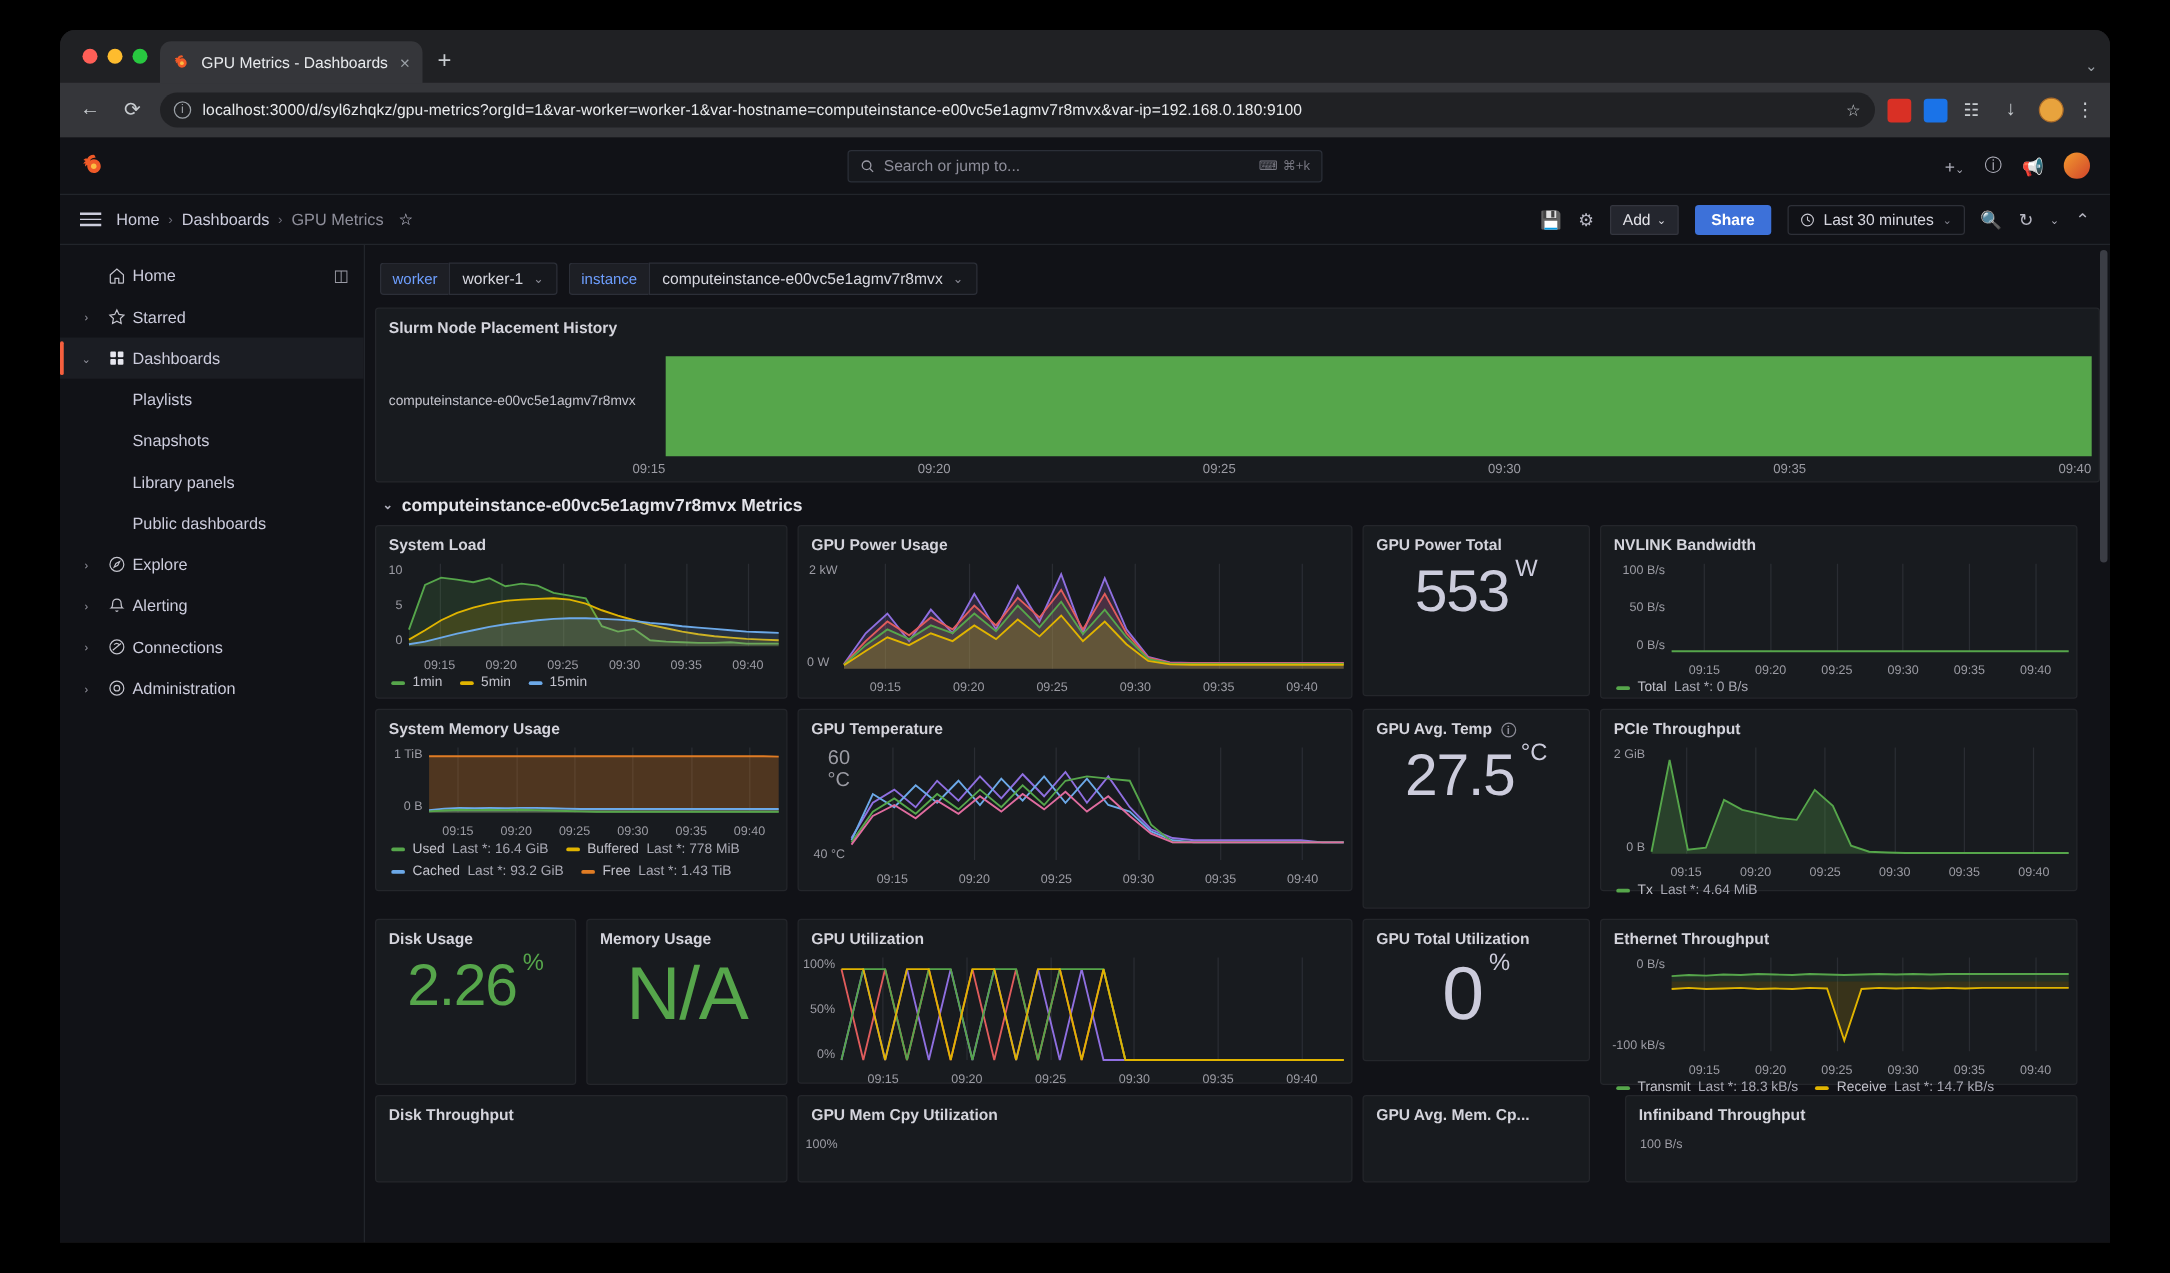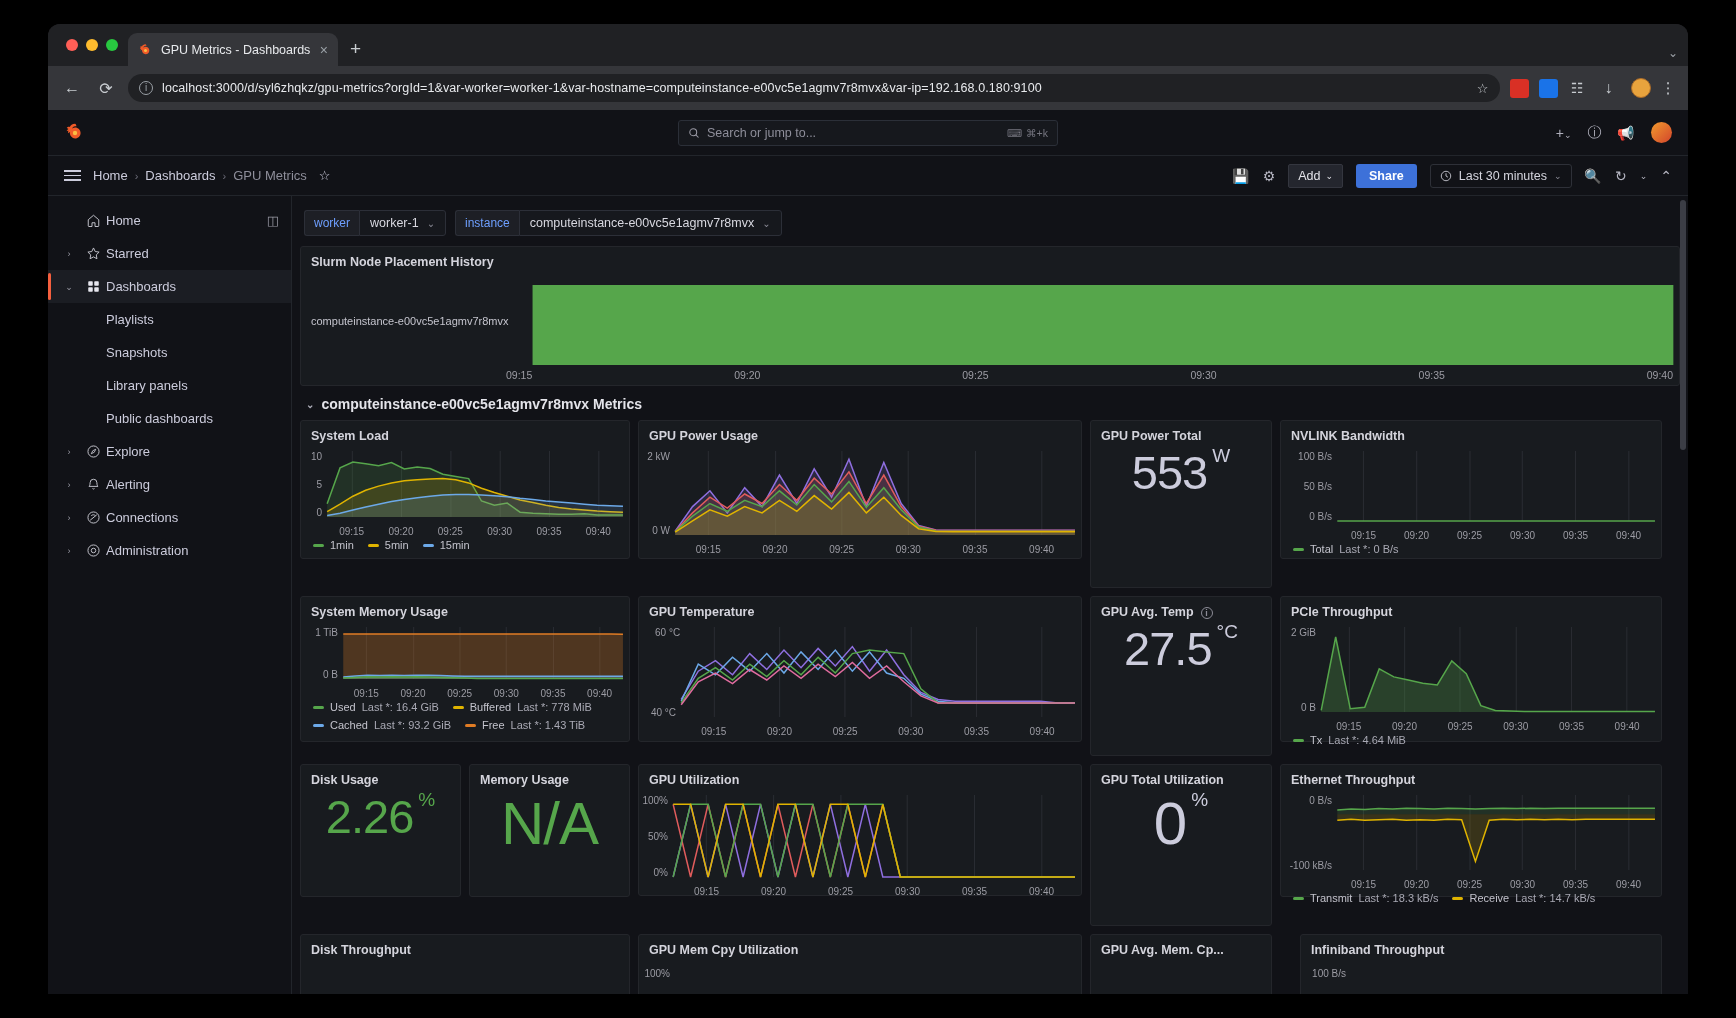--- a/index.html
+++ b/index.html
@@ -429,31 +429,31 @@
                   <line x1="335" y1="6" x2="335" y2="90" stroke="#2a2d33" stroke-width="1"></line>
                   <line x1="401" y1="6" x2="401" y2="90" stroke="#2a2d33" stroke-width="1"></line>
                   <path d="M36 90.0 L36.0 86.2 L53.3 61.6 L70.6 45.8 L87.9 67.9 L105.2 42.7 L122.5 61.6 L139.8 30.1 L157.1 58.5 L174.4 23.8 L191.7 52.2 L209.0 14.3 L226.3 61.6 L243.7 17.5 L261.0 58.5 L278.3 80.5 L295.6 85.0 L312.9 85.3 L330.2 85.3 L347.5 85.3 L364.8 85.3 L382.1 85.3 L399.4 85.3 L416.7 85.3 L434.0 85.3 L434.0 90.0 Z" fill="#8f6fe0" fill-opacity="0.16"></path>
                   <path d="M36.0 86.2 L53.3 61.6 L70.6 45.8 L87.9 67.9 L105.2 42.7 L122.5 61.6 L139.8 30.1 L157.1 58.5 L174.4 23.8 L191.7 52.2 L209.0 14.3 L226.3 61.6 L243.7 17.5 L261.0 58.5 L278.3 80.5 L295.6 85.0 L312.9 85.3 L330.2 85.3 L347.5 85.3 L364.8 85.3 L382.1 85.3 L399.4 85.3 L416.7 85.3 L434.0 85.3" fill="none" stroke="#8f6fe0" stroke-width="1.5"></path>
                   <path d="M36 90.0 L36.0 86.5 L53.3 67.9 L70.6 52.2 L87.9 63.2 L105.2 49.0 L122.5 58.5 L139.8 39.5 L157.1 55.3 L174.4 33.2 L191.7 49.0 L209.0 26.9 L226.3 58.5 L243.7 30.1 L261.0 61.6 L278.3 81.2 L295.6 85.3 L312.9 85.6 L330.2 85.6 L347.5 85.6 L364.8 85.6 L382.1 85.6 L399.4 85.6 L416.7 85.6 L434.0 85.6 L434.0 90.0 Z" fill="#e05c5c" fill-opacity="0.16"></path>
                   <path d="M36.0 86.5 L53.3 67.9 L70.6 52.2 L87.9 63.2 L105.2 49.0 L122.5 58.5 L139.8 39.5 L157.1 55.3 L174.4 33.2 L191.7 49.0 L209.0 26.9 L226.3 58.5 L243.7 30.1 L261.0 61.6 L278.3 81.2 L295.6 85.3 L312.9 85.6 L330.2 85.6 L347.5 85.6 L364.8 85.6 L382.1 85.6 L399.4 85.6 L416.7 85.6 L434.0 85.6" fill="none" stroke="#e05c5c" stroke-width="1.5"></path>
                   <path d="M36 90.0 L36.0 86.8 L53.3 71.1 L70.6 58.5 L87.9 66.3 L105.2 55.3 L122.5 61.6 L139.8 45.8 L157.1 60.0 L174.4 39.5 L191.7 56.9 L209.0 36.4 L226.3 62.2 L243.7 42.7 L261.0 64.8 L278.3 82.1 L295.6 85.9 L312.9 86.2 L330.2 86.2 L347.5 86.2 L364.8 86.2 L382.1 86.2 L399.4 86.2 L416.7 86.2 L434.0 86.2 L434.0 90.0 Z" fill="#56a64b" fill-opacity="0.16"></path>
                   <path d="M36.0 86.8 L53.3 71.1 L70.6 58.5 L87.9 66.3 L105.2 55.3 L122.5 61.6 L139.8 45.8 L157.1 60.0 L174.4 39.5 L191.7 56.9 L209.0 36.4 L226.3 62.2 L243.7 42.7 L261.0 64.8 L278.3 82.1 L295.6 85.9 L312.9 86.2 L330.2 86.2 L347.5 86.2 L364.8 86.2 L382.1 86.2 L399.4 86.2 L416.7 86.2 L434.0 86.2" fill="none" stroke="#56a64b" stroke-width="1.5"></path>
                   <path d="M36 90.0 L36.0 87.2 L53.3 75.8 L70.6 64.8 L87.9 71.1 L105.2 61.6 L122.5 67.9 L139.8 55.3 L157.1 66.3 L174.4 50.6 L191.7 64.1 L209.0 47.4 L226.3 67.9 L243.7 52.2 L261.0 70.4 L278.3 83.7 L295.6 86.5 L312.9 86.8 L330.2 86.8 L347.5 86.8 L364.8 86.8 L382.1 86.8 L399.4 86.8 L416.7 86.8 L434.0 86.8 L434.0 90.0 Z" fill="#e0b400" fill-opacity="0.16"></path>
                   <path d="M36.0 87.2 L53.3 75.8 L70.6 64.8 L87.9 71.1 L105.2 61.6 L122.5 67.9 L139.8 55.3 L157.1 66.3 L174.4 50.6 L191.7 64.1 L209.0 47.4 L226.3 67.9 L243.7 52.2 L261.0 70.4 L278.3 83.7 L295.6 86.5 L312.9 86.8 L330.2 86.8 L347.5 86.8 L364.8 86.8 L382.1 86.8 L399.4 86.8 L416.7 86.8 L434.0 86.8" fill="none" stroke="#e0b400" stroke-width="1.5"></path>
-                </svg><div style="position:absolute;left:0;width:31px;text-align:right;top:6px;font-size:10px;color:#9c9ca4">2 kW</div><div style="position:absolute;left:0;width:31px;text-align:right;top:80px;font-size:10px;color:#9c9ca4">0 W</div></div>
+                </svg><div style="position:absolute;left:0;width:31px;text-align:right;top:6px;font-size:10px;color:#9c9ca4">2 kW</div><div style="position:absolute;left:0;width:31px;text-align:center;top:80px;font-size:10px;color:#9c9ca4">0 W</div></div>
               <div style="display:flex;justify-content:space-around;padding:1px 6px 0 36px;font-size:10px;color:#9c9ca4">
                 <span>09:15</span>
                 <span>09:20</span>
                 <span>09:25</span>
                 <span>09:30</span>
                 <span>09:35</span>
                 <span>09:40</span>
               </div>
             </div>
-            <div class="panel" style="height: 168px;">
+            <div class="panel" style="height: 137px;">
               <div class="panel-title"><span>GPU Power Total</span></div>
               <div class="stat-val">
                 <span class="stat-num" style="color:#ccccdc">553</span>
                 <span class="stat-unit" style="color:#ccccdc">W</span>
               </div>
             </div>
             <div class="panel" style="height: 139px;">
               <div class="panel-title">NVLINK Bandwidth</div>
               <div style="position:relative"><svg width="100%" height="80" viewBox="0 0 378 80" preserveAspectRatio="none">
                   <line x1="82" y1="6" x2="82" y2="76" stroke="#2a2d33" stroke-width="1"></line>
@@ -533,21 +533,21 @@
                   <line x1="75" y1="6" x2="75" y2="96" stroke="#2a2d33" stroke-width="1"></line>
                   <line x1="140" y1="6" x2="140" y2="96" stroke="#2a2d33" stroke-width="1"></line>
                   <line x1="205" y1="6" x2="205" y2="96" stroke="#2a2d33" stroke-width="1"></line>
                   <line x1="271" y1="6" x2="271" y2="96" stroke="#2a2d33" stroke-width="1"></line>
                   <line x1="336" y1="6" x2="336" y2="96" stroke="#2a2d33" stroke-width="1"></line>
                   <line x1="401" y1="6" x2="401" y2="96" stroke="#2a2d33" stroke-width="1"></line>
                   <path d="M42.0 78.4 L59.0 50.2 L76.1 39.7 L93.1 53.8 L110.2 32.6 L127.2 48.5 L144.3 29.1 L161.3 46.7 L178.3 27.4 L195.4 45.0 L212.4 25.6 L229.5 50.2 L246.5 29.1 L263.6 53.8 L280.6 71.4 L297.7 78.4 L314.7 80.2 L331.7 80.2 L348.8 80.2 L365.8 80.2 L382.9 80.2 L399.9 80.2 L417.0 81.9 L434.0 81.9" fill="none" stroke="#8f6fe0" stroke-width="1.5"></path>
                   <path d="M42.0 80.2 L59.0 43.2 L76.1 53.8 L93.1 36.2 L110.2 50.2 L127.2 32.6 L144.3 52.0 L161.3 30.9 L178.3 48.5 L195.4 29.1 L212.4 50.2 L229.5 30.9 L246.5 52.0 L263.6 57.3 L280.6 73.1 L297.7 80.2 L314.7 81.9 L331.7 81.9 L348.8 81.9 L365.8 81.9 L382.9 81.9 L399.9 81.9 L417.0 81.9 L434.0 81.9" fill="none" stroke="#6ca9e8" stroke-width="1.5"></path>
                   <path d="M42.0 81.9 L59.0 57.3 L76.1 46.7 L93.1 59.0 L110.2 43.2 L127.2 55.5 L144.3 39.7 L161.3 53.8 L178.3 36.2 L195.4 52.0 L212.4 32.6 L229.5 29.1 L246.5 30.9 L263.6 32.6 L280.6 67.8 L297.7 81.9 L314.7 81.9 L331.7 81.9 L348.8 81.9 L365.8 81.9 L382.9 81.9 L399.9 81.9 L417.0 81.9 L434.0 81.9" fill="none" stroke="#56a64b" stroke-width="1.5"></path>
                   <path d="M42.0 83.7 L59.0 60.8 L76.1 52.0 L93.1 62.6 L110.2 48.5 L127.2 59.0 L144.3 45.0 L161.3 57.3 L178.3 43.2 L195.4 55.5 L212.4 41.4 L229.5 57.3 L246.5 45.0 L263.6 60.8 L280.6 74.9 L297.7 81.9 L314.7 81.9 L331.7 81.9 L348.8 81.9 L365.8 81.9 L382.9 81.9 L399.9 81.9 L417.0 81.9 L434.0 81.9" fill="none" stroke="#e06c9f" stroke-width="1.5"></path>
-                </svg><div style="position:absolute;left:16px;width:37px;text-align:left;top:6px;font-size:10px;color:#9c9ca4">60 °C</div><div style="position:absolute;left:0;width:37px;text-align:right;top:86px;font-size:10px;color:#9c9ca4">40 °C</div></div>
+                </svg><div style="position:absolute;left:4px;width:37px;text-align:right;top:6px;font-size:16px;color:#9c9ca4">60 °C</div><div style="position:absolute;left:0;width:37px;text-align:right;top:86px;font-size:10px;color:#9c9ca4">40 °C</div></div>
               <div style="display:flex;justify-content:space-around;padding:1px 6px 0 42px;font-size:10px;color:#9c9ca4">
                 <span>09:15</span>
                 <span>09:20</span>
                 <span>09:25</span>
                 <span>09:30</span>
                 <span>09:35</span>
                 <span>09:40</span>
               </div>
             </div>
             <div class="panel" style="height: 160px;">
@@ -616,21 +616,21 @@
                 </svg><div style="position:absolute;left:0;width:29px;text-align:right;top:6px;font-size:10px;color:#9c9ca4">100%</div><div style="position:absolute;left:0;width:29px;text-align:right;top:42px;font-size:10px;color:#9c9ca4">50%</div><div style="position:absolute;left:0;width:29px;text-align:right;top:78px;font-size:10px;color:#9c9ca4">0%</div></div>
               <div style="display:flex;justify-content:space-around;padding:1px 6px 0 34px;font-size:10px;color:#9c9ca4">
                 <span>09:15</span>
                 <span>09:20</span>
                 <span>09:25</span>
                 <span>09:30</span>
                 <span>09:35</span>
                 <span>09:40</span>
               </div>
             </div>
-            <div class="panel" style="height: 162px;">
+            <div class="panel" style="height: 114px;">
               <div class="panel-title"><span>GPU Total Utilization</span></div>
               <div class="stat-val">
                 <span class="stat-num big" style="color:#ccccdc">0</span>
                 <span class="stat-unit" style="color:#ccccdc">%</span>
               </div>
             </div>
             <div class="panel" style="height: 133px;">
               <div class="panel-title">Ethernet Throughput</div>
               <div style="position:relative"><svg width="100%" height="85" viewBox="0 0 378 85" preserveAspectRatio="none">
                   <line x1="82" y1="6" x2="82" y2="81" stroke="#2a2d33" stroke-width="1"></line>

